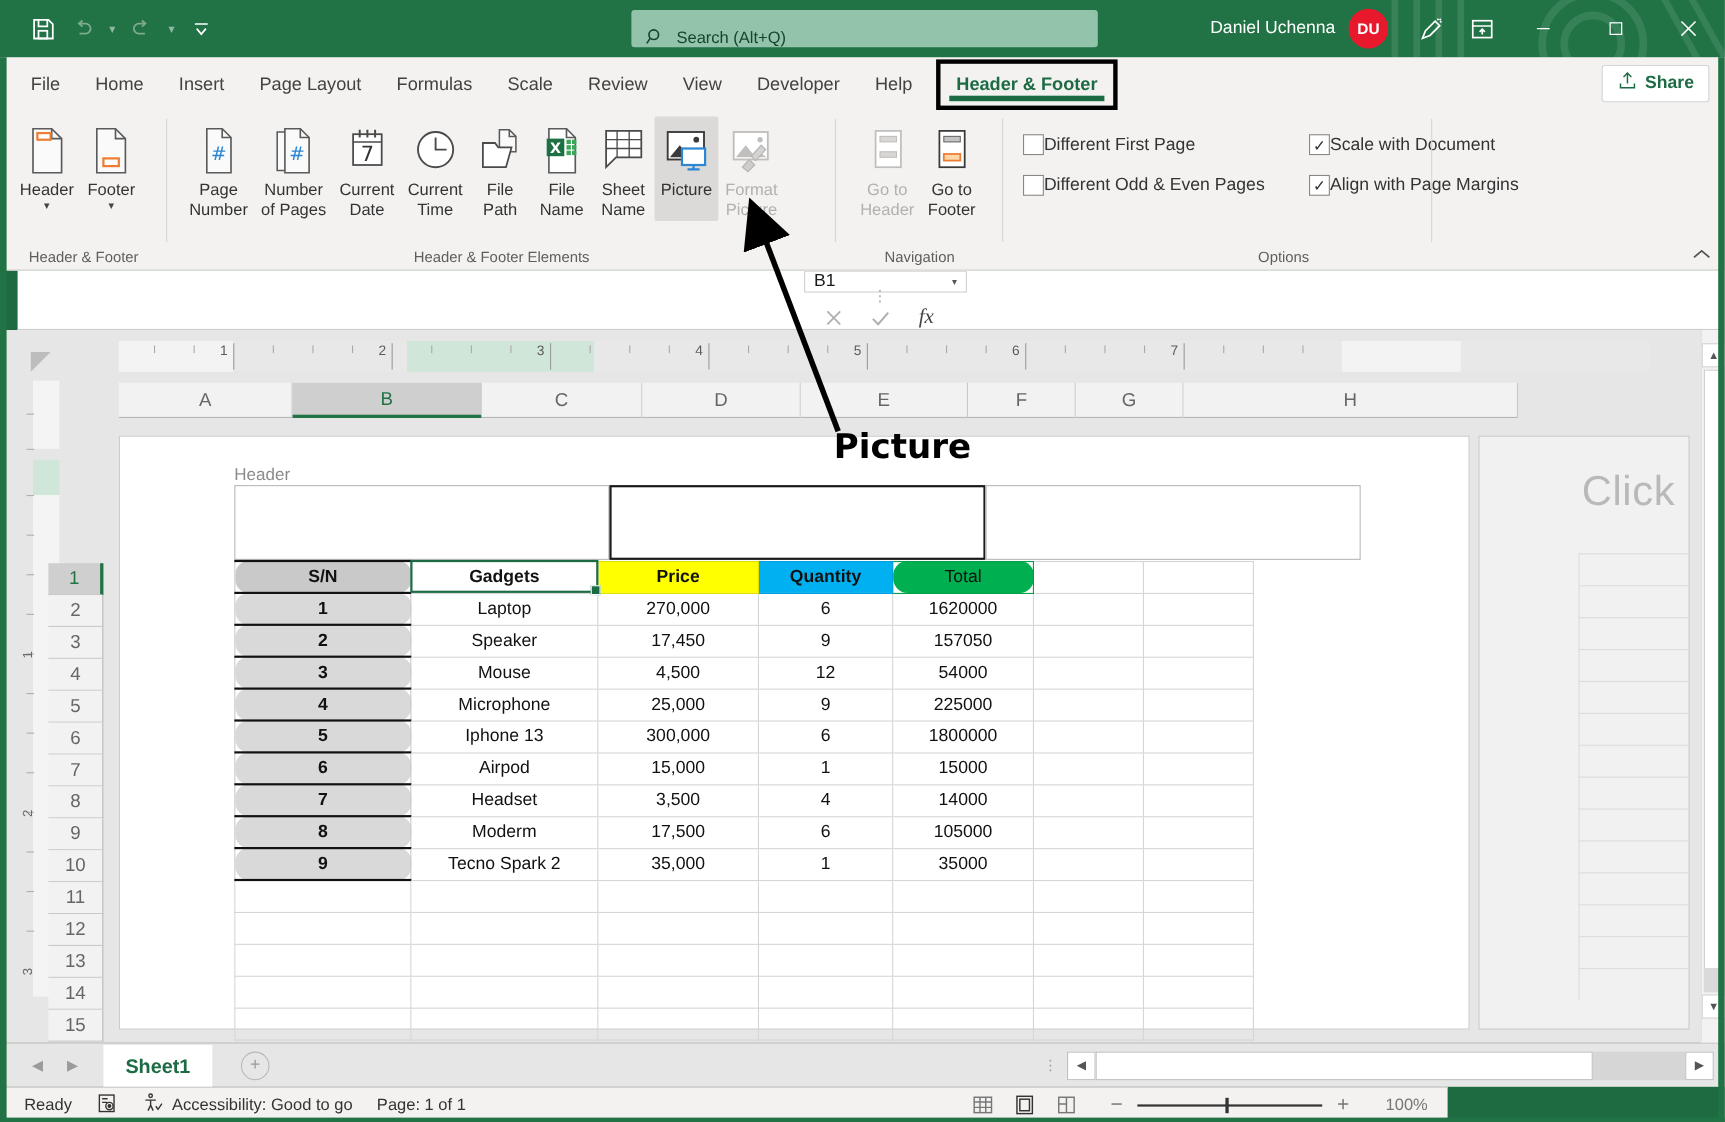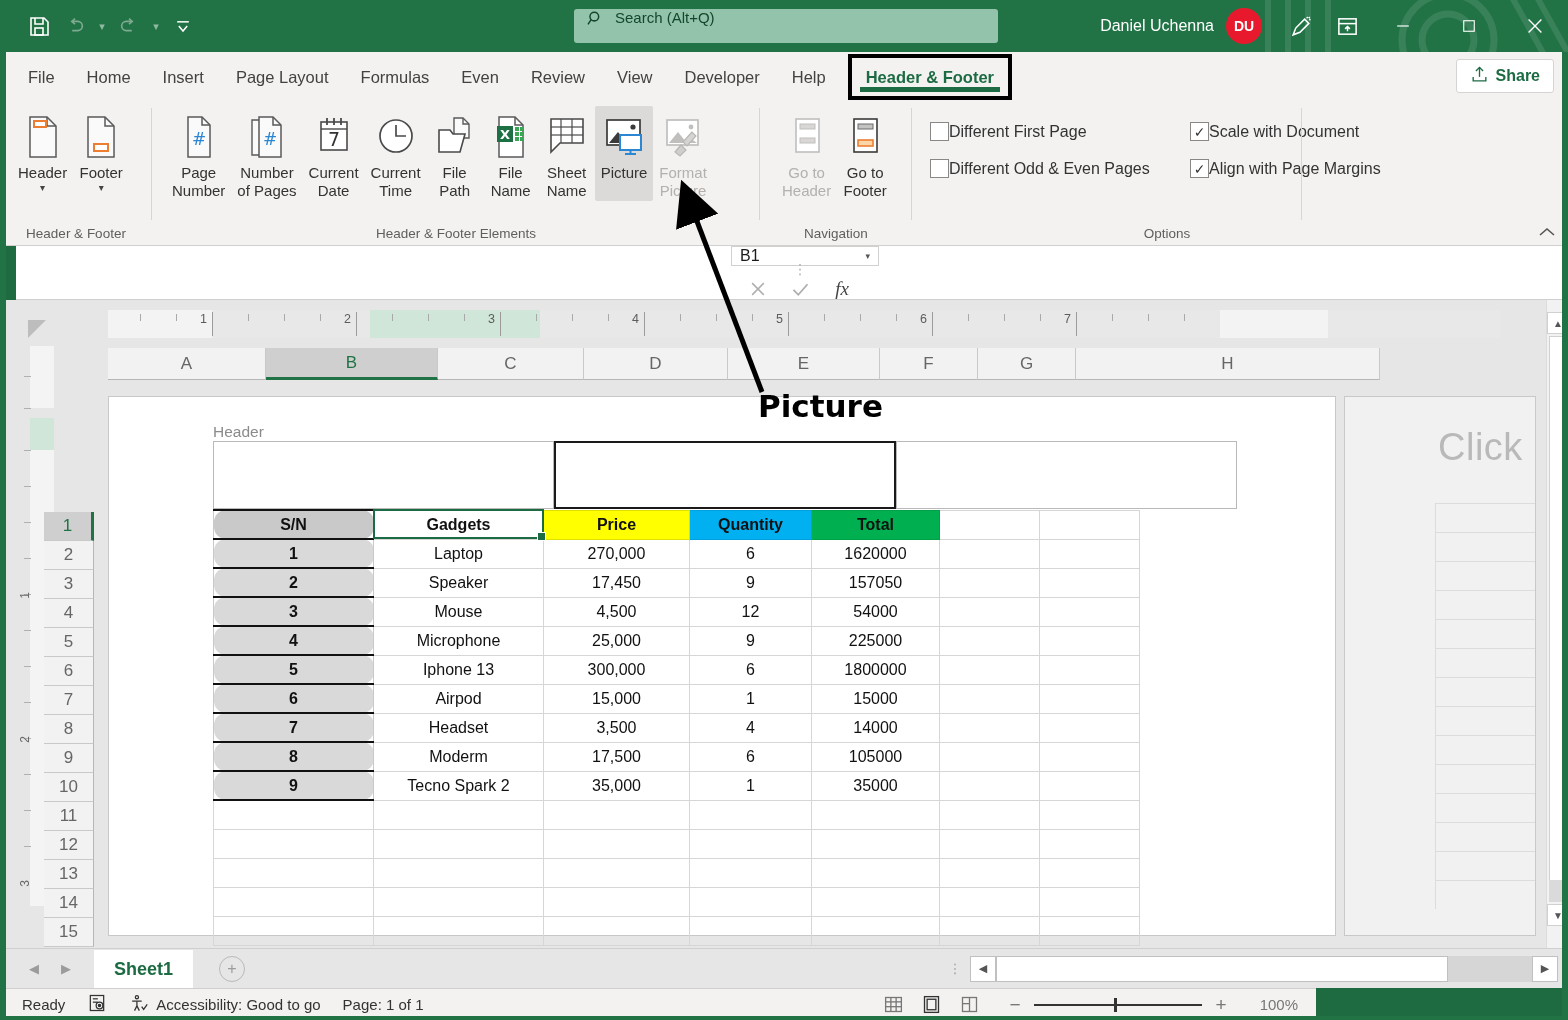--- a/index.html
+++ b/index.html
@@ -27,21 +27,21 @@
   .qat-caret { width: 16px; height: 34px; display:flex; align-items:center; justify-content:center;
                color:#8fb9a2; font-size: 11px; cursor:pointer;}
   .tb-title {
     position: absolute; left: 0; width: 1568px; text-align: center;
     color: #ffffff; font-size: 16.5px; letter-spacing: .2px; pointer-events: none;
   }
   .tb-title span { margin: 0 4px; }
   .searchbox {
     position: absolute; left: 574px; top: 9px; width: 424px; height: 34px;
     background: #93c4ab; border-radius: 3px;
-    display: flex; align-items: flex-start; gap: 10px; padding: 0 12px;
+    display: flex; align-items: flex-end; gap: 10px; padding: 0 12px;
     cursor: text; z-index: 3;
   }
   .searchbox .sicon { color: #12472b; display:flex; }
   .searchbox .stext { color: #12472b; font-size: 15px; }
   .tb-right {
     position: absolute; right: 0; top: 0; height: 52px;
     display: flex; align-items: center; gap: 0px; z-index: 3;
   }
   .acct-name { color: #fff; font-size: 16px; margin-right: 12px; cursor: pointer; }
   .avatar {
@@ -205,21 +205,21 @@
   .dtable .c-gd { width: 170px; }
   .dtable .c-pr { width: 146px; }
   .dtable .c-qt { width: 122px; }
   .dtable .c-tt { width: 128px; }
   .dtable .c-bl { width: 100px; }
   .hdr-sn { background: #c9c9c9; font-weight: bold; font-size: 19px; border-top: 2px solid #111 !important;
             border-bottom: 2px solid #111 !important; border-left: 1px solid #c9c9c9 !important;}
   .hdr-gd { background: #ffffff; font-weight: bold; font-size: 17px; }
   .hdr-pr { background: #ffff00; font-weight: bold; font-size: 17px; border-color:#e0e000 !important;}
   .hdr-qt { background: #00b0f0; font-weight: bold; font-size: 17px; border-color:#00a0e0 !important;}
-  .hdr-tt { background: #00b050; font-weight: bold; font-size: 17px; border-color:#00a048 !important;}
+  .hdr-tt { background: #00b050; font-weight: normal; font-size: 17px; border-color:#00a048 !important;border-radius:13px;}
   .sn-cell {
     background: #d9d9d9; font-weight: bold; font-size: 20px;
     border-top: 2px solid #111 !important; border-bottom: 2px solid #111 !important;
     border-left: 1px solid #c9c9c9 !important; border-right: 1px solid #c9c9c9 !important;
   }
   .selcell {
     position: absolute; left: 264px; top: 112px; width: 171px; height: 30px;
     border: 2px solid #1c6b43; pointer-events: none; z-index: 5;
   }
   .selcell::after {
@@ -401,21 +401,21 @@
       </div>
     </div>
   </div>
 
   <div class="tabstrip">
     <div class="tab file">File</div>
     <div class="tab">Home</div>
     <div class="tab">Insert</div>
     <div class="tab">Page Layout</div>
     <div class="tab">Formulas</div>
-    <div class="tab">Even</div>
+    <div class="tab">Scale</div>
     <div class="tab">Review</div>
     <div class="tab">View</div>
     <div class="tab">Developer</div>
     <div class="tab">Help</div>
     <div class="tab active-hf">
       <span>Header &amp; Footer</span>
       <span class="ul"></span>
     </div>
     <div class="share-btn">
       <span>

